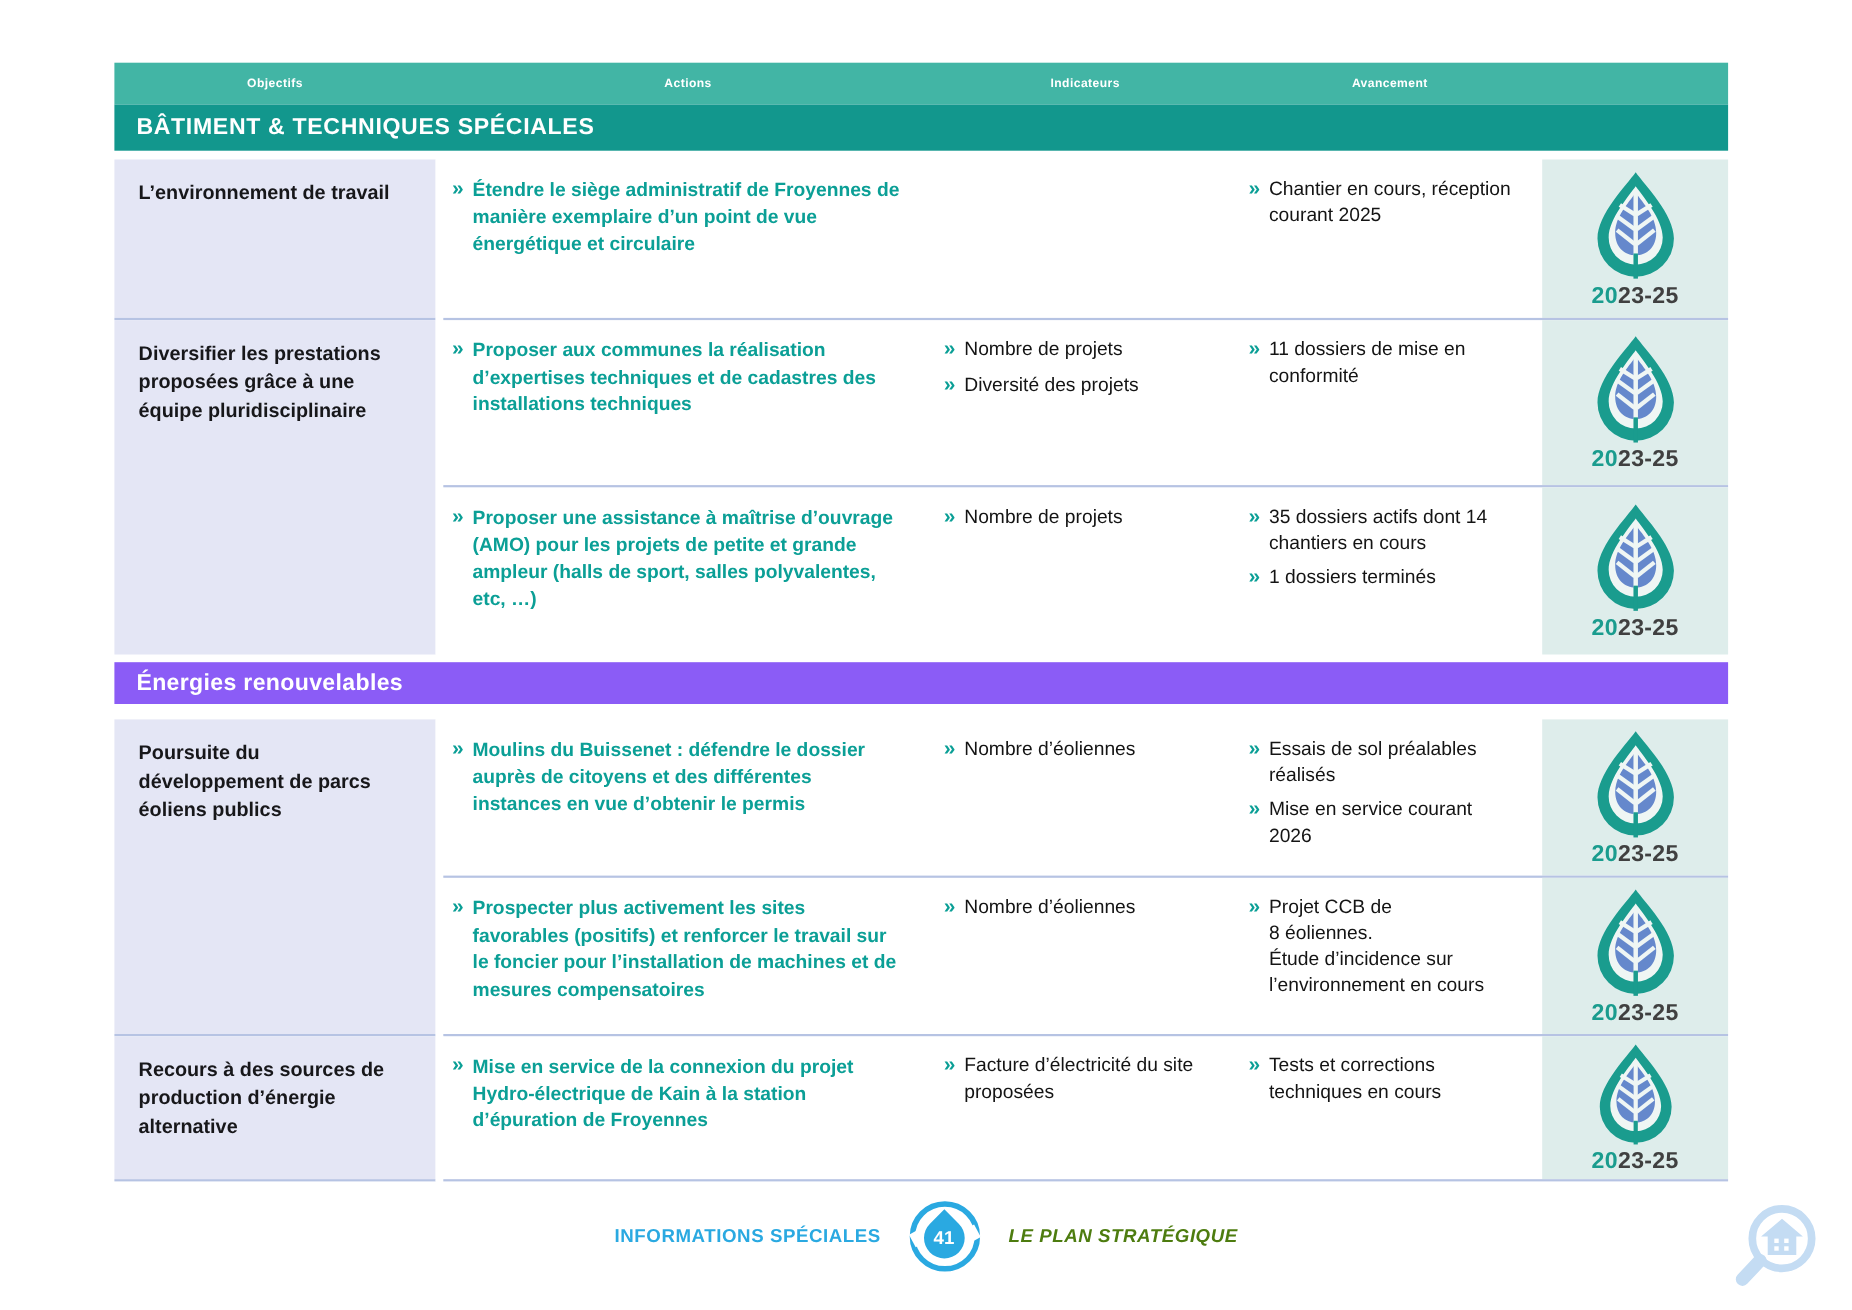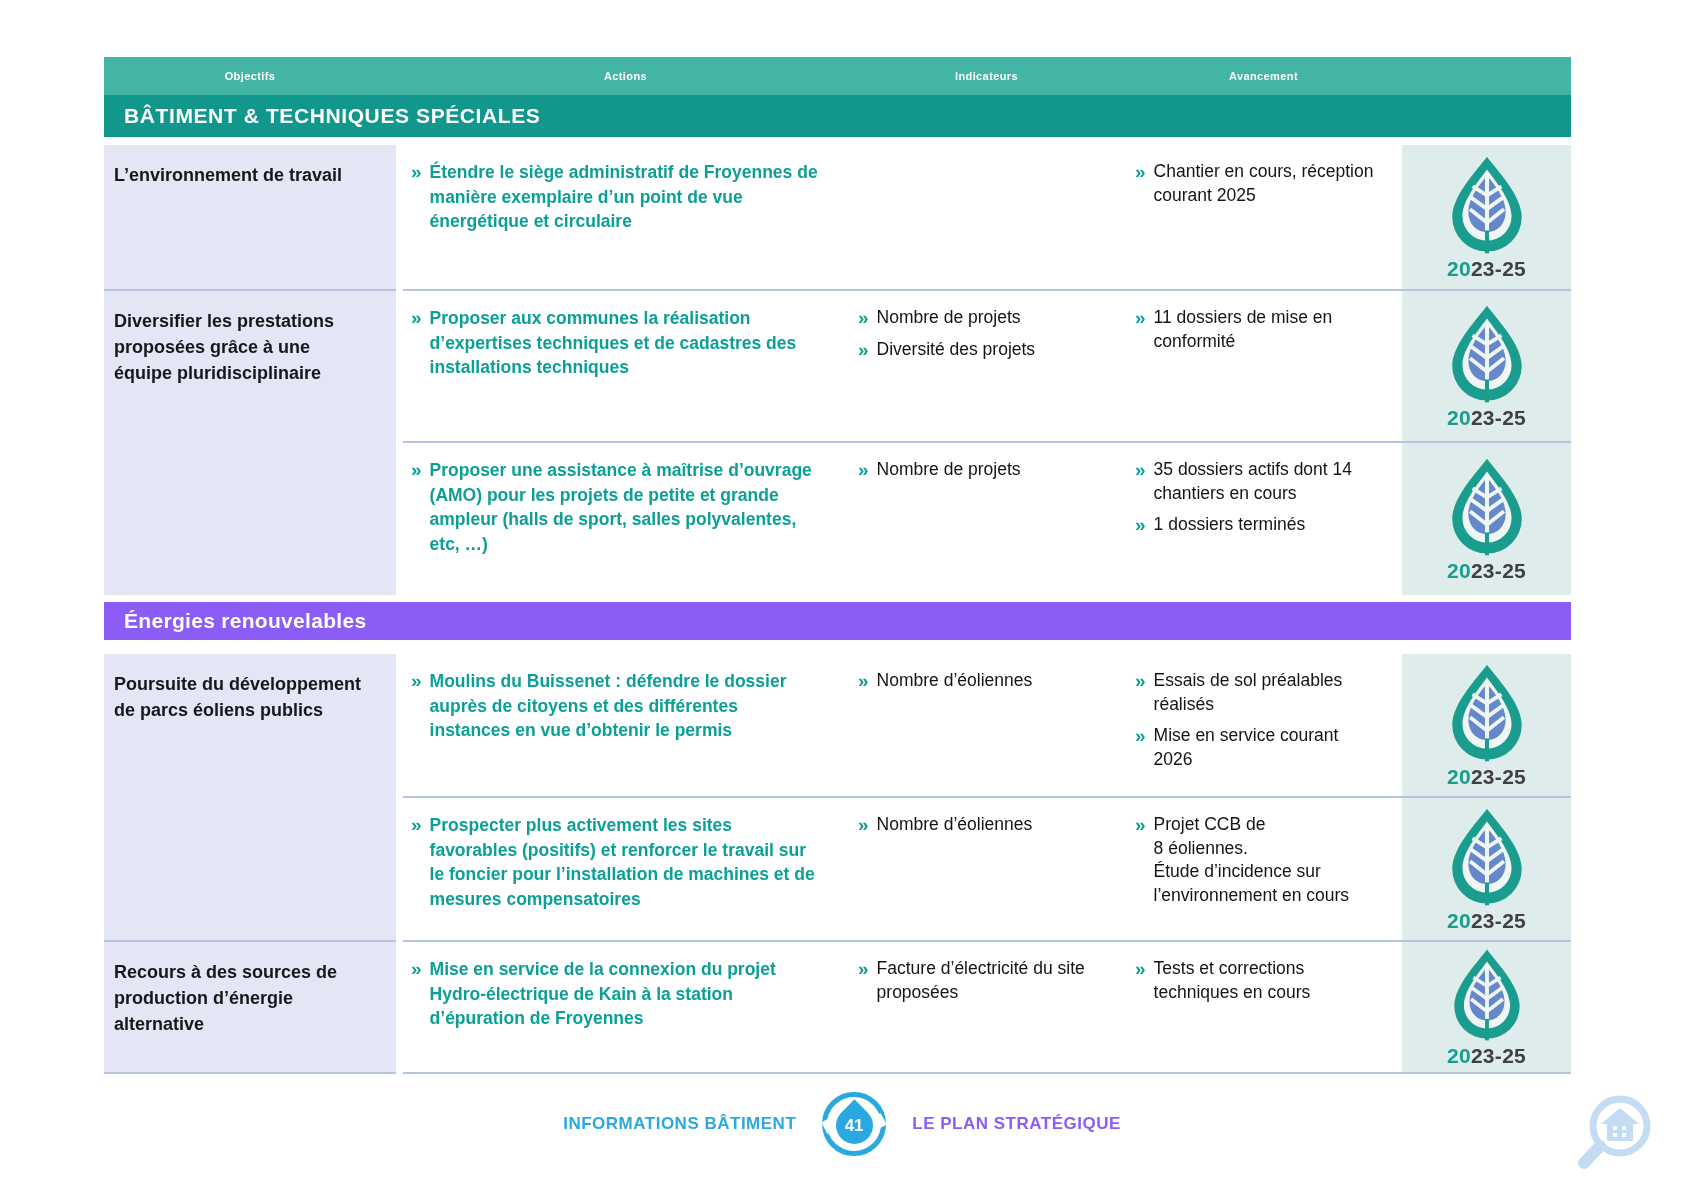--- a/index.html
+++ b/index.html
@@ -13,21 +13,21 @@
   .hc.c-obj{width:292px;} .hc.c-gut{width:7px;} .hc.c-act{width:445px;}
   .hc.c-ind{width:277px;} .hc.c-av{width:277px;} .hc.c-ico{width:169px;}
 
   
   .band{color:#ffffff;font-weight:700;display:flex;align-items:center;padding-left:20px;box-sizing:border-box;}
   .band1{background:#12978d;height:42px;font-size:21px;letter-spacing:.6px;margin-bottom:8px;}
   .band2{background:#8b5cf6;height:38px;font-size:21px;letter-spacing:.3px;margin-top:7px;margin-bottom:14px;}
 
   
   .group{display:flex;align-items:stretch;}
-  .obj{width:292px;background:#e4e6f5;box-sizing:border-box;padding:17px 26px 14px 10px;
+  .obj{width:292px;background:#e4e6f5;box-sizing:border-box;padding:17px 26px 14px 22px;
        font-size:18px;line-height:1.45;font-weight:700;color:#17171a;}
   .gutter{width:7px;background:#ffffff;}
   .rows{flex:1;display:flex;flex-direction:column;}
   .subrow{display:flex;align-items:stretch;}
   .rows .subrow + .subrow{border-top:2px solid #b6c3e3;}
 
   .cell{box-sizing:border-box;display:flex;flex-direction:column;gap:8px;}
   .cell.actions{width:445px;padding:15px 28px 10px 8px;}
   .cell.inds{width:277px;padding:15px 6px 10px 10px;}
   .cell.avs{width:277px;padding:15px 20px 10px 10px;}
@@ -46,21 +46,21 @@
   
   .gsep{display:flex;height:2px;}
   .gsep-l{width:292px;background:#b6c3e3;}
   .gsep-g{width:7px;background:#ffffff;}
   .gsep-r{flex:1;background:#b6c3e3;}
 
   
   .footer{position:absolute;left:0;top:1092px;width:1684px;display:flex;align-items:center;justify-content:center;gap:26px;}
   .ftext{font-size:17px;font-weight:700;letter-spacing:.5px;}
   .ftext.blue{color:#2aa9e1;}
-  .ftext.teal{color:#8b5cf6;}
+  .ftext.teal{color:#4d7c0f;font-style:italic;}
   .badge{position:relative;width:64px;height:64px;border:5px solid #2aa9e1;border-radius:50%;
          box-sizing:border-box;display:flex;align-items:center;justify-content:center;background:#ffffff;}
   .badge .notch{position:absolute;width:13px;height:7px;background:#ffffff;}
   .badge .n1{left:-6px;top:26px;transform:rotate(62deg);}
   .badge .n2{right:-6px;top:20px;transform:rotate(62deg);}
   .drop{width:37px;height:37px;background:#2aa9e1;border-radius:0 50% 50% 50%;transform:rotate(45deg);
         display:flex;align-items:center;justify-content:center;margin-top:3px;}
   .drop span{transform:rotate(-45deg);color:#ffffff;font-weight:700;font-size:17px;}
 
   .magnifier{position:absolute;left:1556px;top:1078px;}
@@ -362,21 +362,21 @@
     </div>
 
     <div class="gsep">
         <div class="gsep-l"></div>
         <div class="gsep-g"></div>
         <div class="gsep-r"></div>
       </div>
   </div>
 
   <div class="footer">
-    <span class="ftext blue">INFORMATIONS BÂTIMENT</span>
+    <span class="ftext blue">INFORMATIONS SPÉCIALES</span>
     <div class="badge">
       <div class="notch n1"></div>
       <div class="notch n2"></div>
       <div class="drop">
           <span>41</span>
         </div>
     </div>
     <span class="ftext teal">LE PLAN STRATÉGIQUE</span>
   </div>
 

